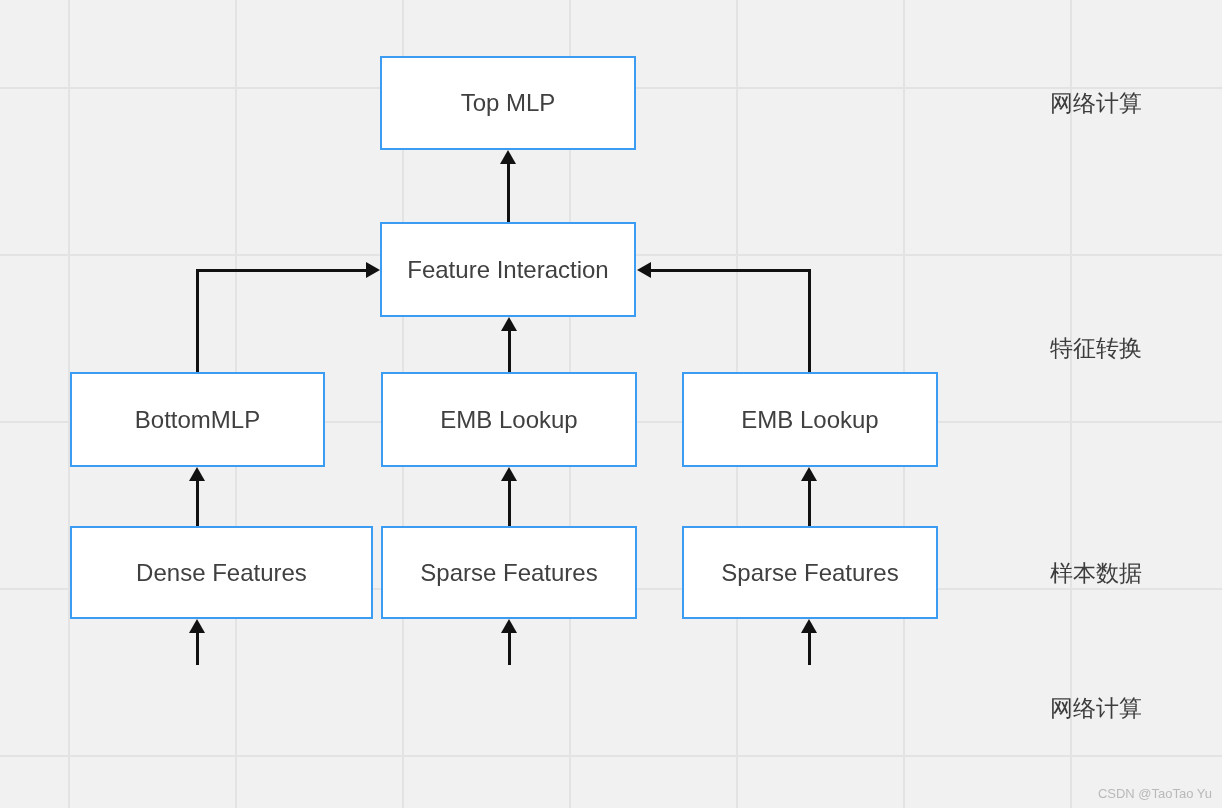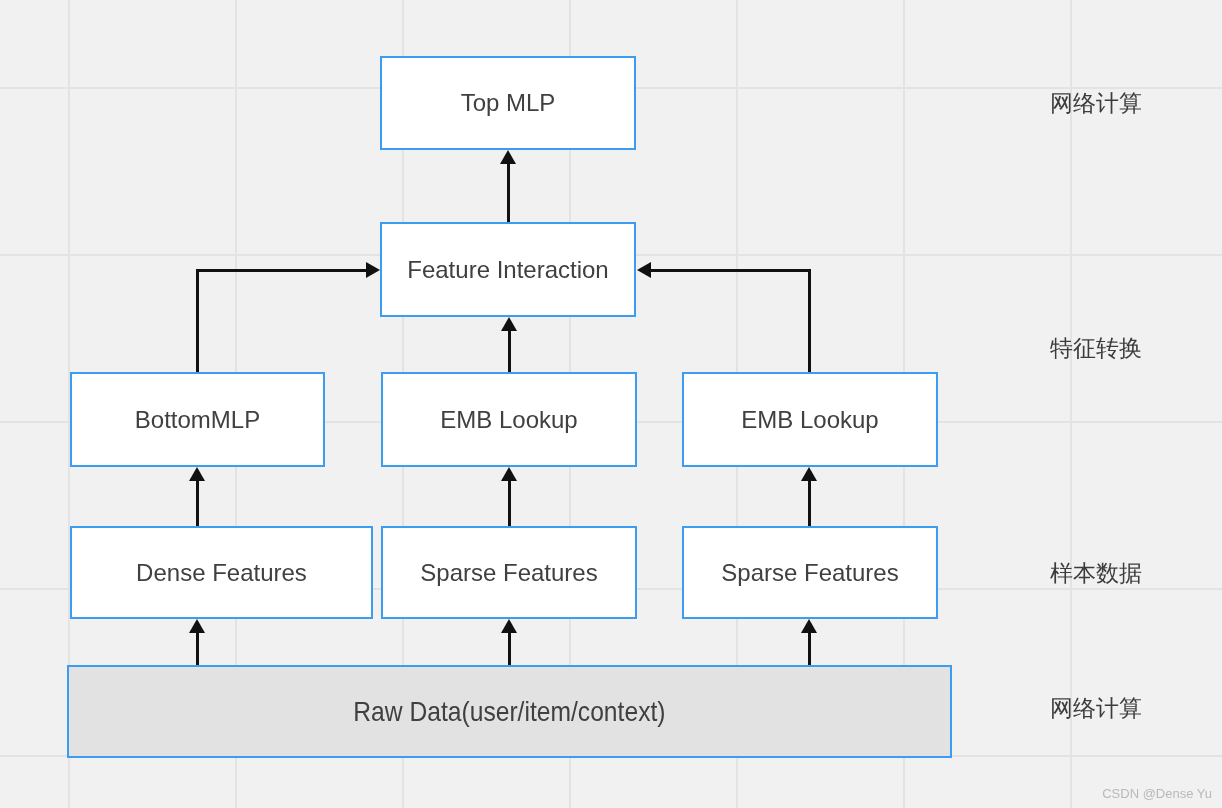--- a/index.html
+++ b/index.html
@@ -79,23 +79,20 @@
   </div>
   <div class="node n-dense">
     <span class="lbl">Dense Features</span>
   </div>
   <div class="node n-sparse1">
     <span class="lbl">Sparse Features</span>
   </div>
   <div class="node n-sparse2">
     <span class="lbl">Sparse Features</span>
   </div>
-  <div class="node n-raw">
-    <span class="lbl">Raw Data(user/item/context)</span>
-  </div>
 
   <div>
     <div class="vshaft" style="left:507px;top:162px;height:60px;"></div>
     <div class="head head-up" style="left:500px;top:150px;"></div>
   </div>
 
   <div>
     <div class="vshaft" style="left:508px;top:329px;height:43px;"></div>
     <div class="head head-up" style="left:501px;top:317px;"></div>
   </div>
@@ -136,15 +133,15 @@
   <div>
     <div class="vshaft" style="left:808px;top:633px;height:32px;"></div>
     <div class="head head-up" style="left:801px;top:619px;"></div>
   </div>
 
   <div class="stage s0">网络计算</div>
   <div class="stage s1">特征转换</div>
   <div class="stage s2">样本数据</div>
   <div class="stage s3">网络计算</div>
 
-  <div class="watermark">CSDN @Dense Yu</div>
+  <div class="watermark">CSDN @TaoTao Yu</div>
 
 </div>
 
 </body></html>

